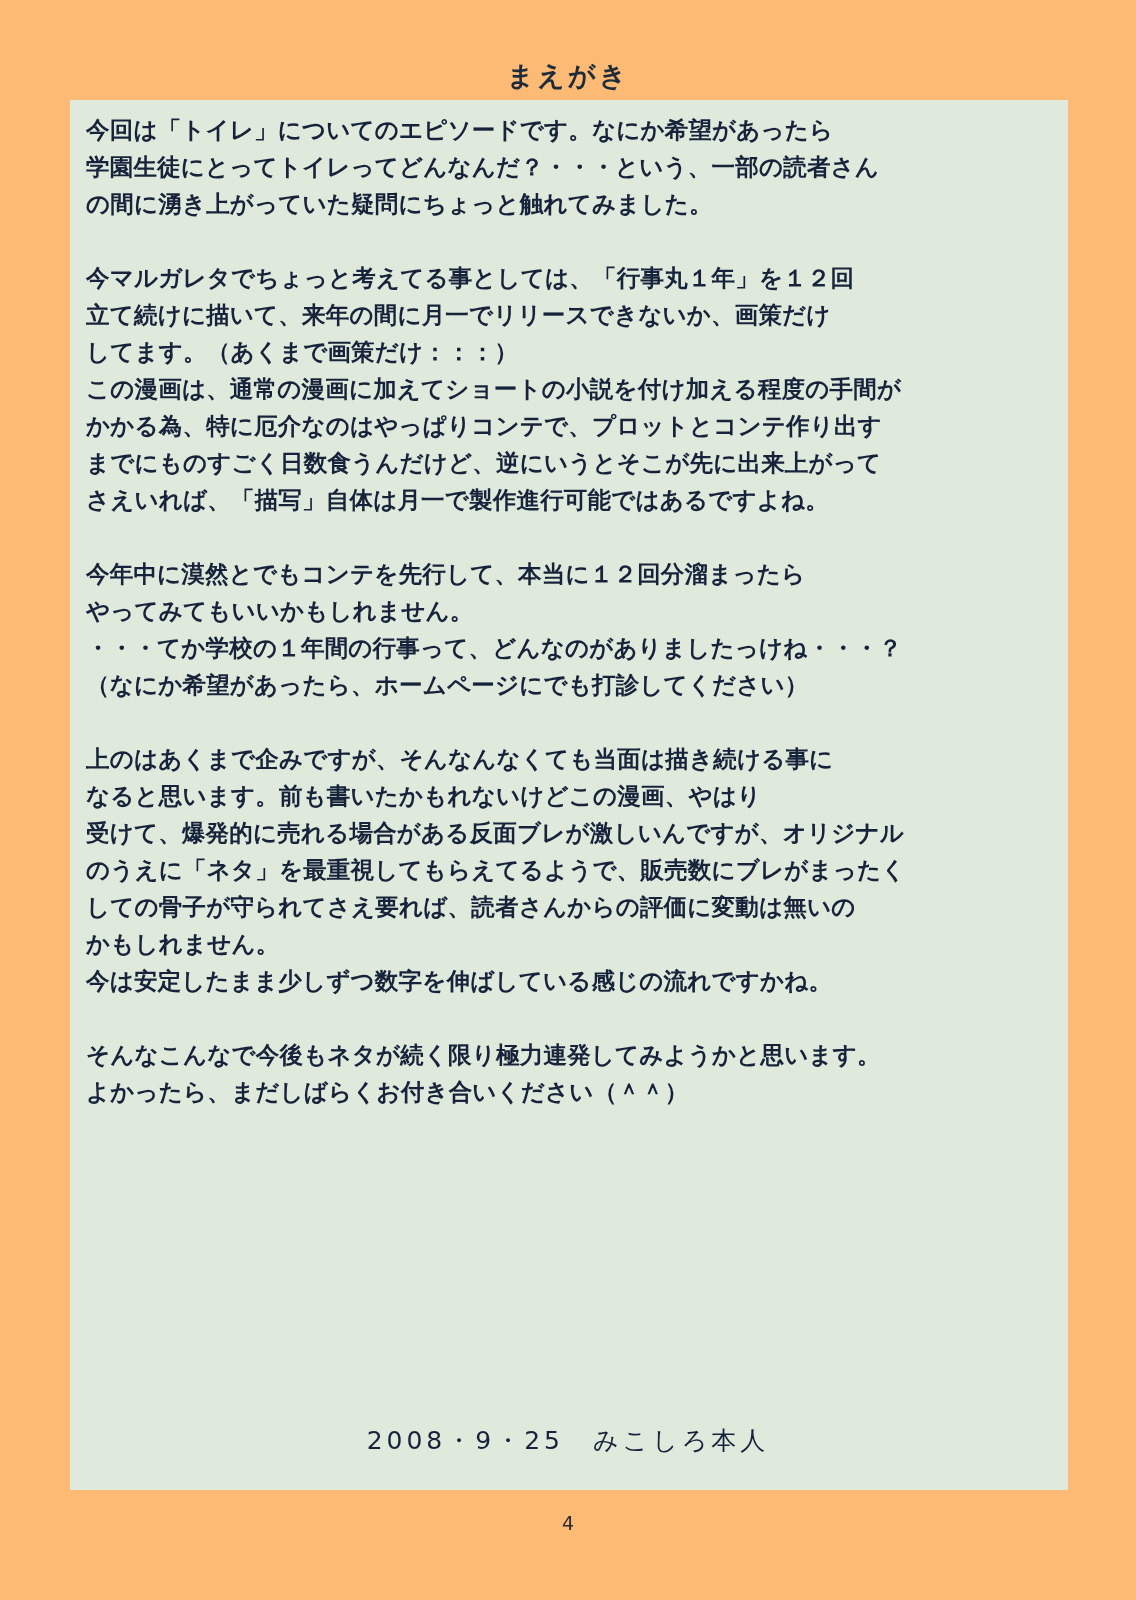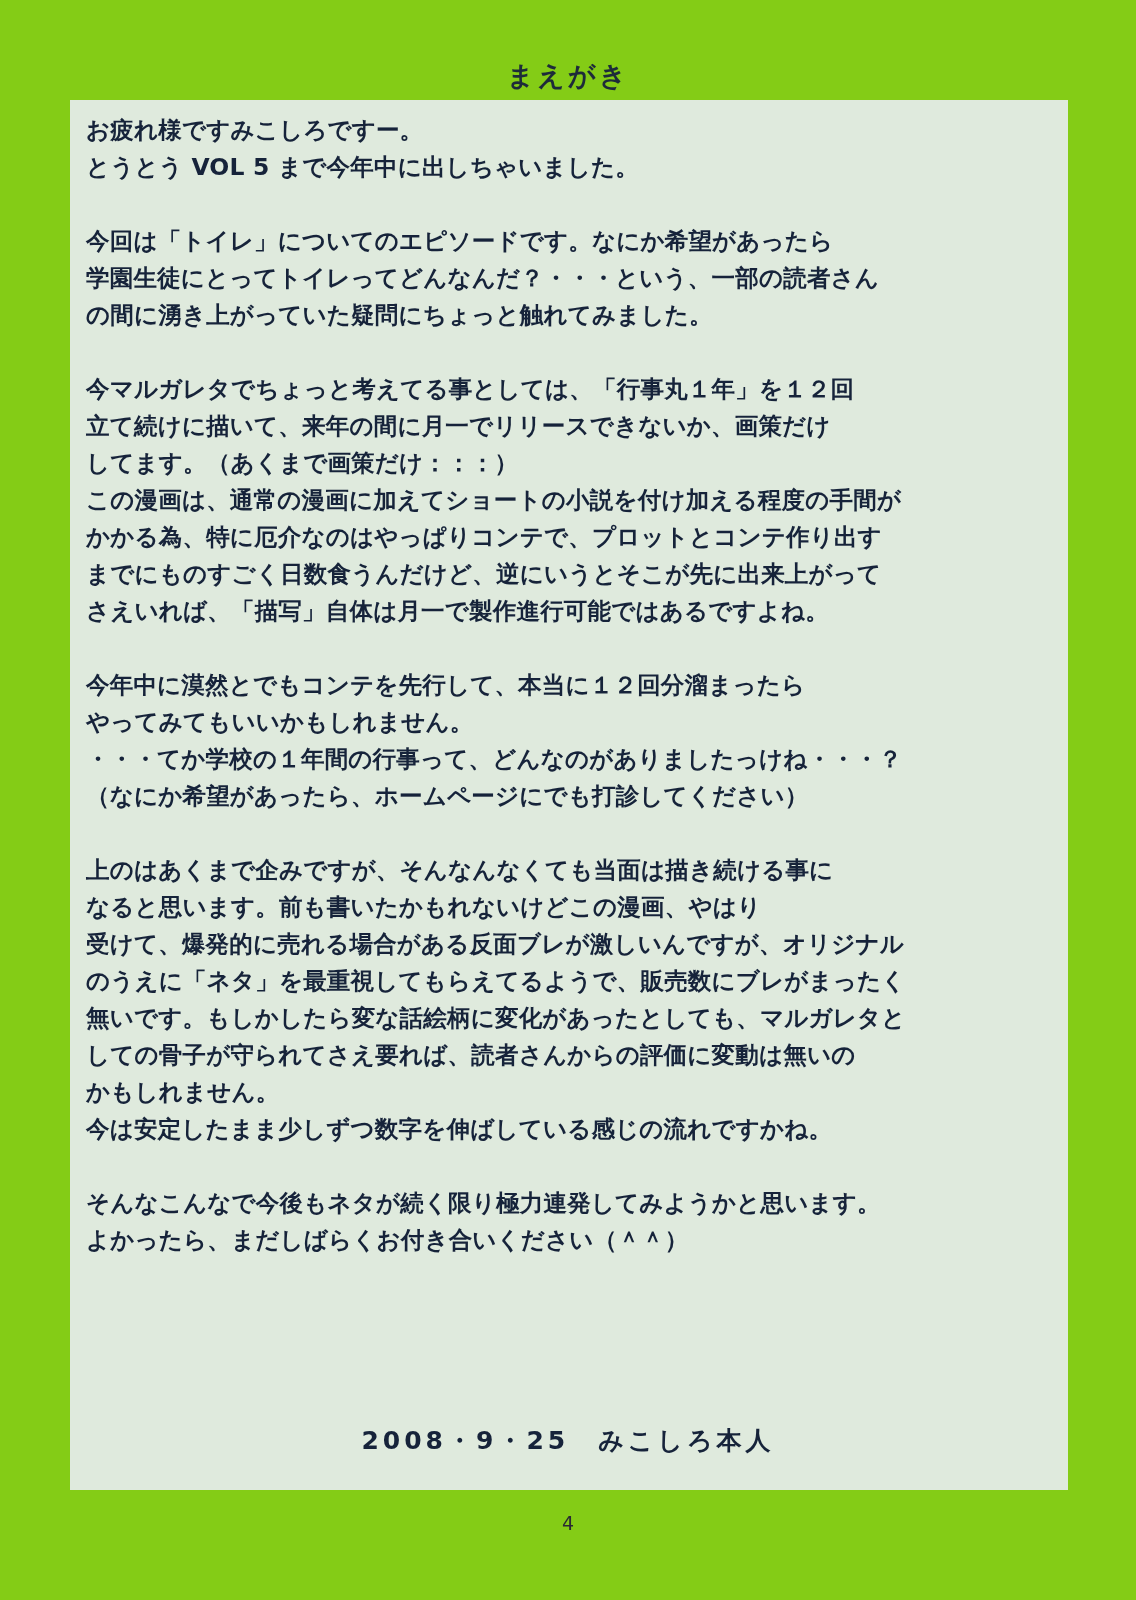--- a/index.html
+++ b/index.html
@@ -13,21 +13,21 @@
     font-family: "DejaVu Sans", "Liberation Sans", sans-serif;
     position: relative;
     overflow: hidden;
   }
   .page {
     position: absolute;
     left: 0;
     top: 0;
     width: 1136px;
     height: 1600px;
-    background: #84cc16;
+    background: #fdba74;
   }
   .doc-title {
     position: absolute;
     top: 58px;
     left: 0;
     width: 1136px;
     text-align: center;
     font-size: 27px;
     font-weight: bold;
     color: #1d2b3a;
@@ -63,21 +63,21 @@
     white-space: pre;
   }
   .signature {
     position: absolute;
     left: 0;
     top: 1424px;
     width: 1136px;
     text-align: center;
     color: #16233a;
     font-size: 25px;
-    font-weight: bold;
+    font-weight: normal;
     letter-spacing: 4px;
   }
   .page-number {
     position: absolute;
     left: 0;
     top: 1512px;
     width: 1136px;
     text-align: center;
     color: #2a2a33;
     font-size: 19px;
@@ -87,24 +87,20 @@
 <body>
 
 <div class="page">
 
   <div class="doc-title">まえがき</div>
 
   <div class="body-panel"></div>
 
   <div class="text-block">
 
-    <p class="para">
-      <span class="line">お疲れ様ですみこしろですー。</span>
-      <span class="line">とうとう VOL 5 まで今年中に出しちゃいました。</span>
-    </p>
 
     <p class="para">
       <span class="line">今回は「トイレ」についてのエピソードです。なにか希望があったら</span>
       <span class="line">学園生徒にとってトイレってどんなんだ？・・・という、一部の読者さん</span>
       <span class="line">の間に湧き上がっていた疑問にちょっと触れてみました。</span>
     </p>
 
 
     <p class="para">
       <span class="line">今マルガレタでちょっと考えてる事としては、「行事丸１年」を１２回</span>
@@ -121,21 +117,20 @@
       <span class="line">やってみてもいいかもしれません。</span>
       <span class="line">・・・てか学校の１年間の行事って、どんなのがありましたっけね・・・？</span>
       <span class="line">（なにか希望があったら、ホームページにでも打診してください）</span>
     </p>
 
     <p class="para">
       <span class="line">上のはあくまで企みですが、そんなんなくても当面は描き続ける事に</span>
       <span class="line">なると思います。前も書いたかもれないけどこの漫画、やはり</span>
       <span class="line">受けて、爆発的に売れる場合がある反面ブレが激しいんですが、オリジナル</span>
       <span class="line">のうえに「ネタ」を最重視してもらえてるようで、販売数にブレがまったく</span>
-      <span class="line">無いです。もしかしたら変な話絵柄に変化があったとしても、マルガレタと</span>
       <span class="line">しての骨子が守られてさえ要れば、読者さんからの評価に変動は無いの</span>
       <span class="line">かもしれません。</span>
       <span class="line">今は安定したまま少しずつ数字を伸ばしている感じの流れですかね。</span>
     </p>
 
 
     <p class="para tight">
       <span class="line">そんなこんなで今後もネタが続く限り極力連発してみようかと思います。</span>
       <span class="line">よかったら、まだしばらくお付き合いください（＾＾）</span>
     </p>

